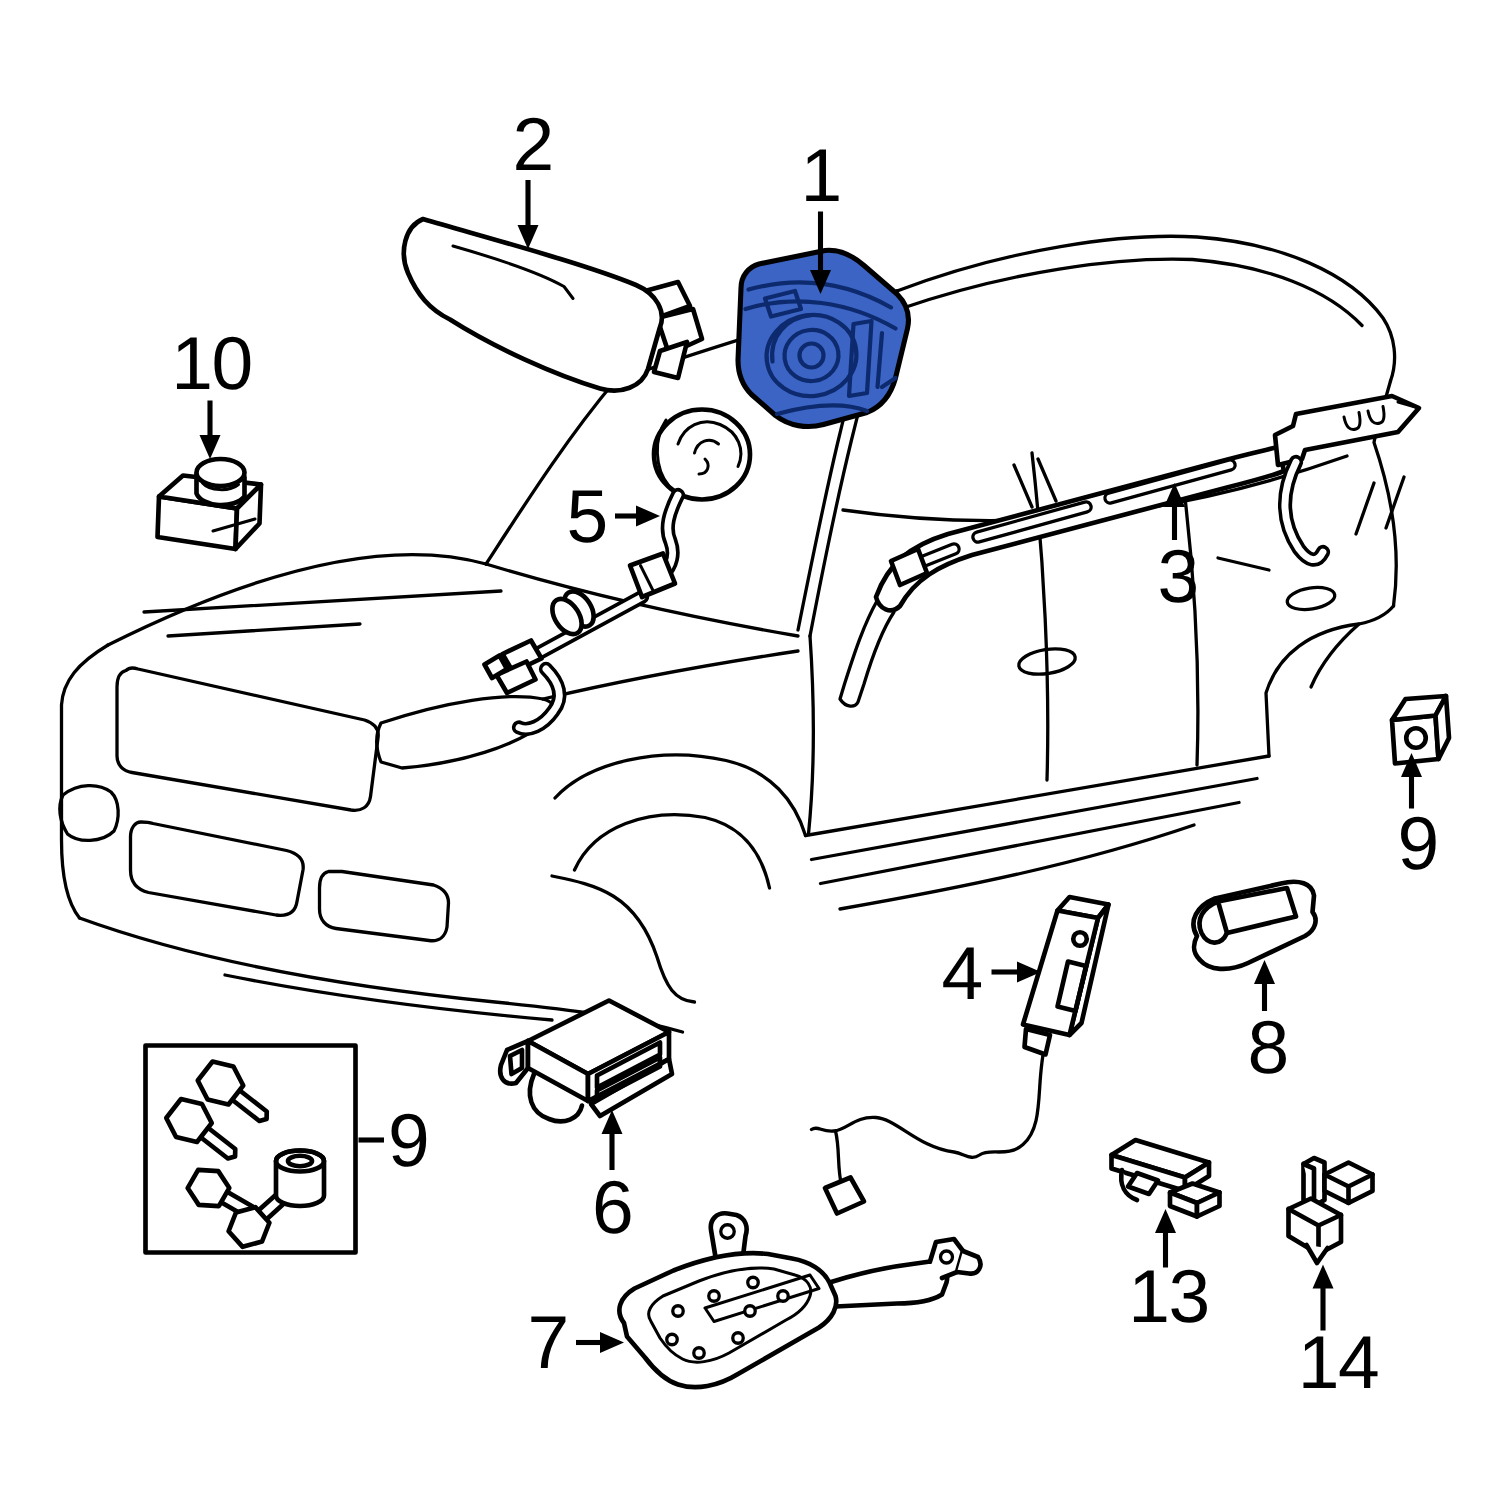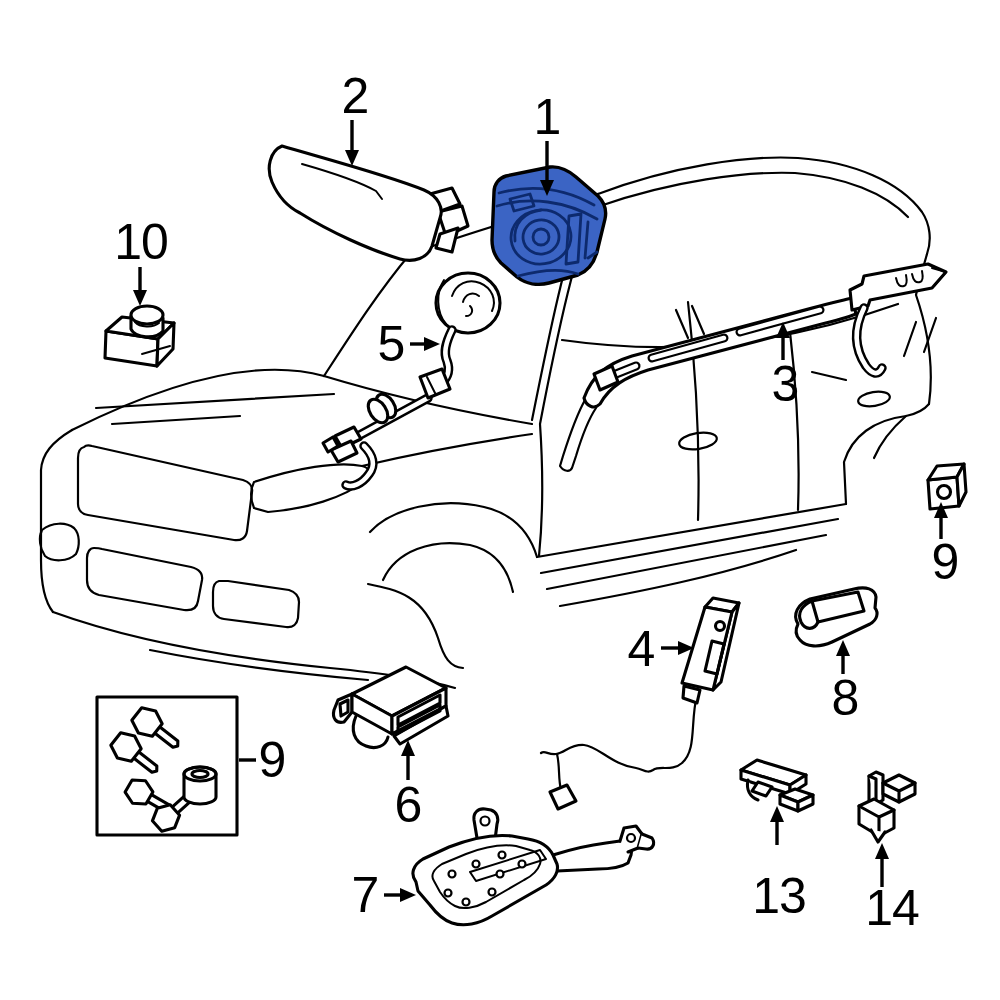--- a/index.html
+++ b/index.html
@@ -304,14 +304,14 @@
   <div class="co" style="left:785px;top:384px">3</div>
   <div class="co" style="left:641px;top:649px">4</div>
   <div class="co" style="left:391px;top:344px">5</div>
   <div class="co" style="left:408px;top:805px">6</div>
   <div class="co" style="left:365px;top:895px">7</div>
   <div class="co" style="left:845px;top:698px">8</div>
   <div class="co" style="left:272px;top:760px">9</div>
   <div class="co" style="left:141px;top:242px">10</div>
   <div class="co" style="left:945px;top:562px">9</div>
   <div class="co" style="left:892px;top:908px">14</div>
-  <div class="co" style="left:779px;top:896px">13</div>
+  <div class="co" style="left:779px;top:864px">13</div>
 </div>
 
 </body></html>

